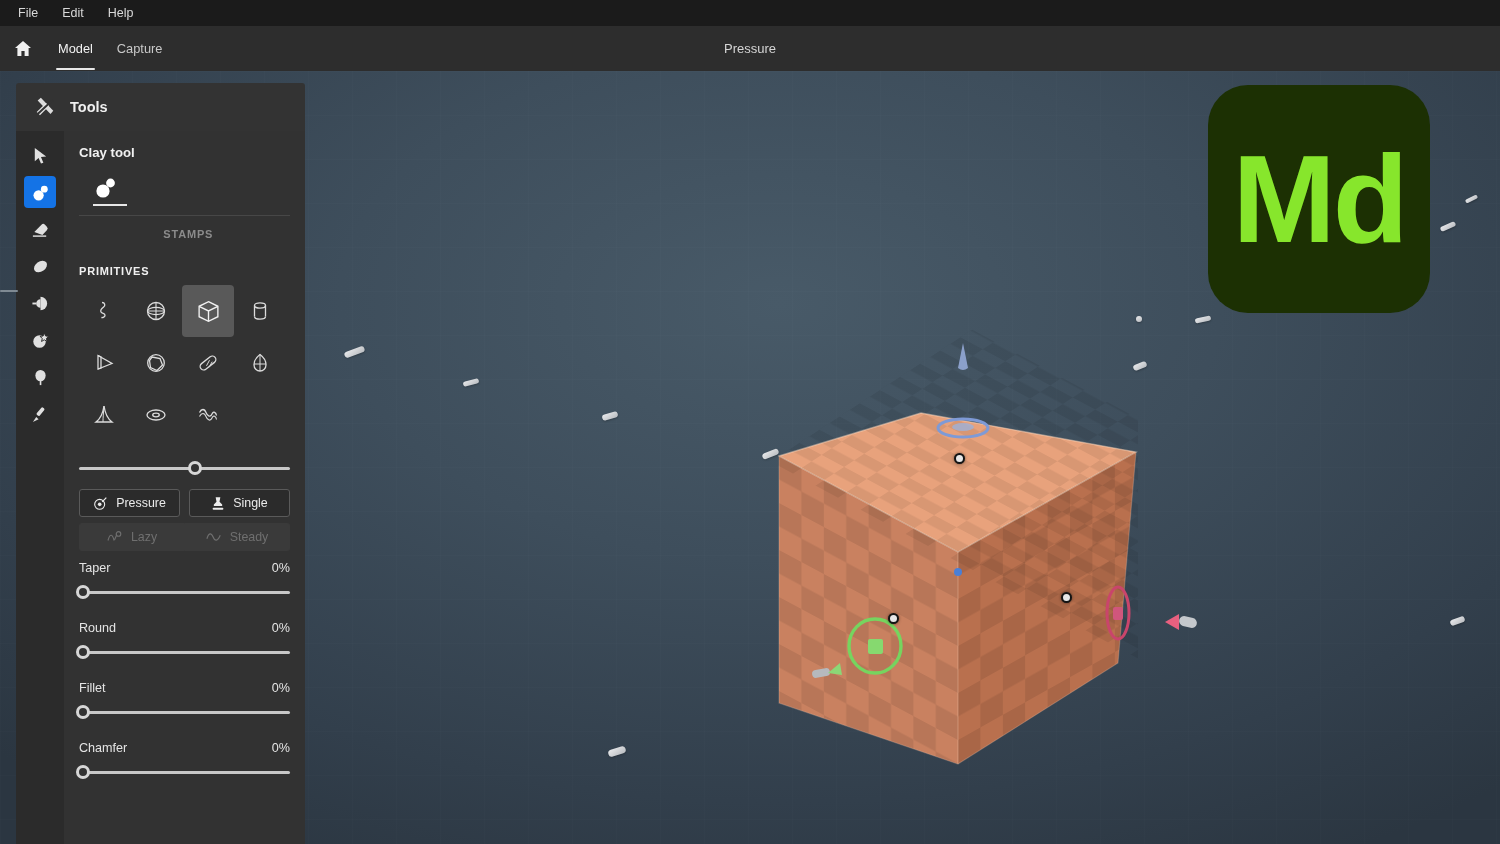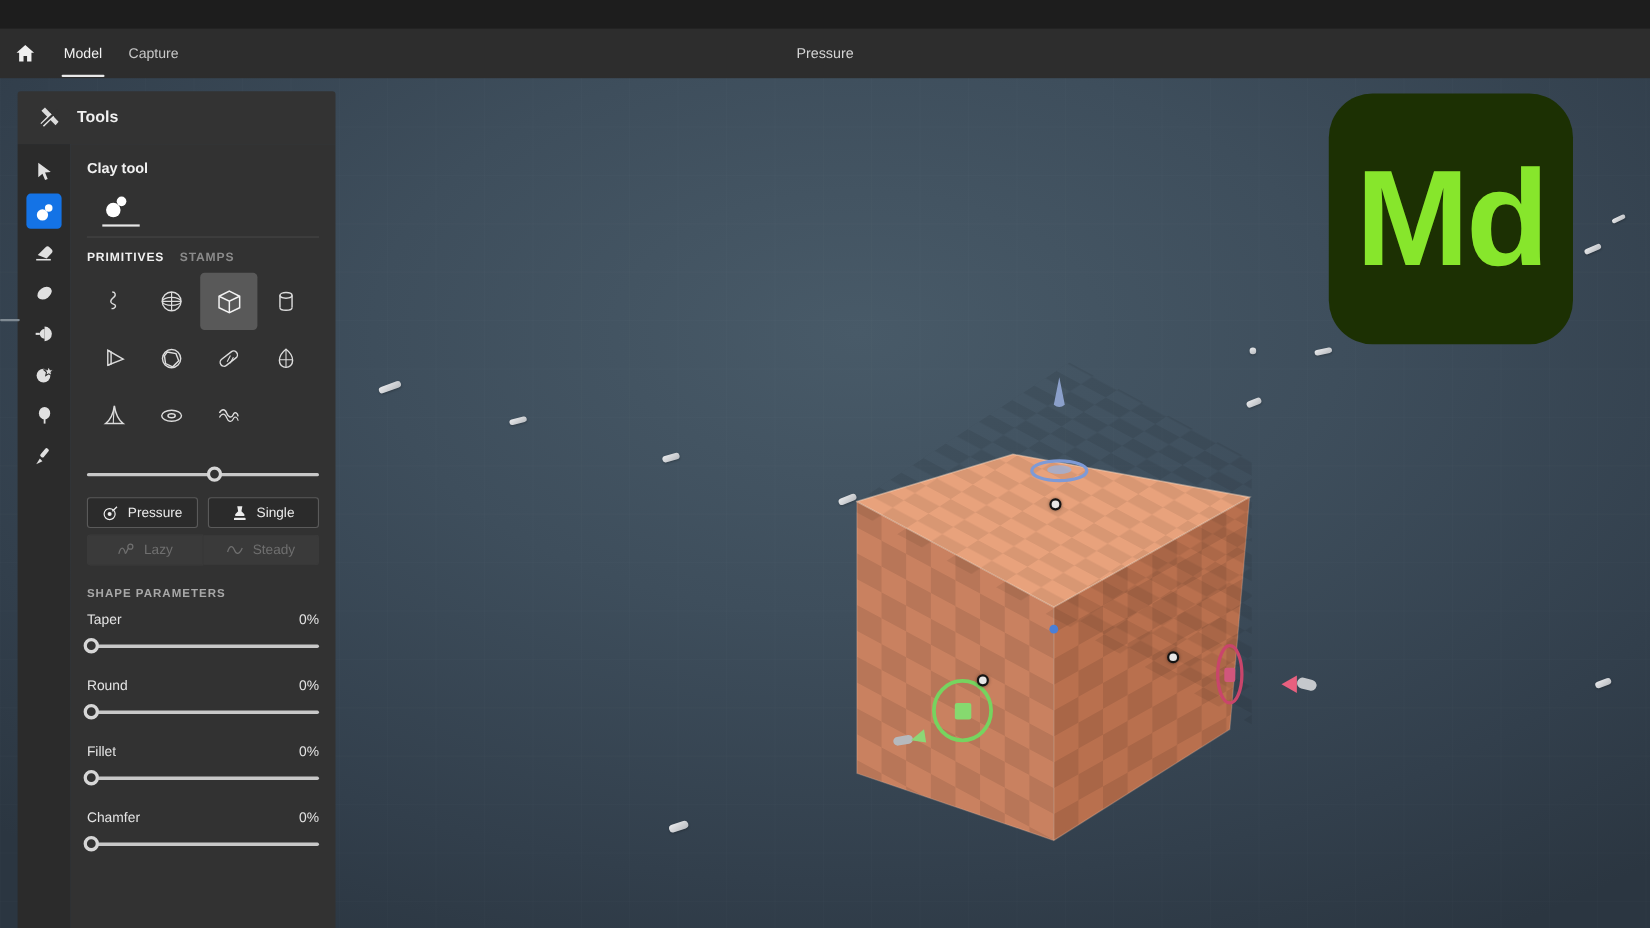--- a/index.html
+++ b/index.html
@@ -120,21 +120,21 @@
   .tool-head { padding: 14px 15px 0 15px; position: relative; }
   .tool-head .tname { color: #f1f1f1; font-size: 13.2px; font-weight: bold; }
   .tool-head .ticons { margin-top: 16px; height: 30px; position: relative; }
   .tool-head .tunder {
     position: absolute; left: 14px; width: 34px; bottom: 0px; height: 2px; background: #e6e6e6;
   }
   .hr { height: 1px; background: #474747; margin-top: 9px; }
 
   .tabs-row { display: flex; gap: 14px; padding: 12px 15px 0 15px; }
   .tabs-row .t { font-size: 11px; letter-spacing: .8px; font-weight: bold; cursor: pointer; }
-  .tabs-row .t.on { color: #f0f0f0; }
+  .tabs-row .t.on { color: #f0f0f0; margin-top: 37px; }
   .tabs-row .t.off { color: #8b8b8b; }
 
   .prim-grid {
     display: grid; grid-template-columns: repeat(4, 52px); gap: 0px 0px;
     padding: 8px 14px 10px 14px;
   }
   .prim {
     width: 52px; height: 52px; border-radius: 4px;
     display: flex; align-items: center; justify-content: center; cursor: pointer;
   }
@@ -192,20 +192,25 @@
     color: #87e62c; font-size: 124px; font-weight: bold; letter-spacing: -3px;
     line-height: 1; font-family: "Liberation Sans", sans-serif;
   }
   svg { display: block; }
 </style>
 </head>
 <body>
 
 <div id="app">
 
+  <div class="menubar">
+    <div class="mi">File</div>
+    <div class="mi">Edit</div>
+    <div class="mi">Help</div>
+  </div>
 
   <div class="topbar">
     <div class="home">
       <span>
         <svg width="18" height="17" viewBox="0 0 18 17">
           <path d="M9 1 L17 8 H14.6 V16 H10.6 V11 H7.4 V16 H3.4 V8 H1 Z" fill="#f0f0f0"></path>
         </svg>
       </span>
     </div>
     <div class="tab active">
@@ -565,21 +570,20 @@
         <div class="btn disabled">
           <span>
             <svg width="16" height="12" viewBox="0 0 18 12" fill="none" stroke="#6f6f6f" stroke-width="1.3">
               <path d="M1 8 C3 1 6 1 8 6 C10 11 13 11 16 4"></path>
             </svg>
           </span>
           <span>Steady</span>
         </div>
       </div>
 
-      <div class="sec-title" style="padding-top:20px;">SHAPE PARAMETERS</div>
 
       <div class="row-lv">
         <span class="lab">Taper</span>
         <span class="val">0%</span>
       </div>
       <div class="slider">
         <div class="track"></div>
         <div class="thumb" style="left:4px;"></div>
       </div>
 

